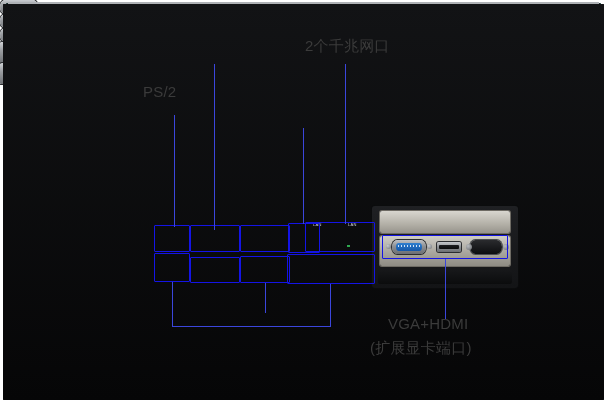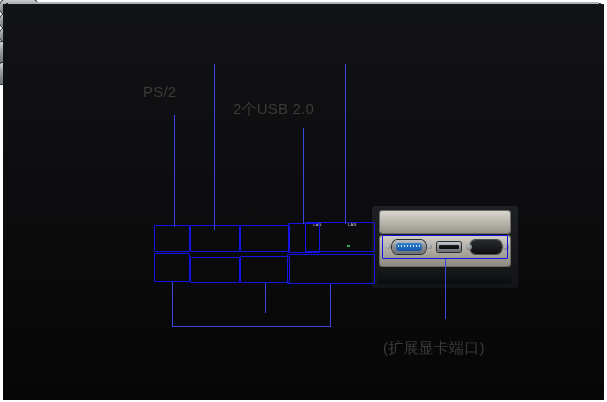--- a/index.html
+++ b/index.html
@@ -325,23 +325,24 @@
   <div class="lead v" style="left:303px;top:128px;height:96px"></div>
   <div class="lead v" style="left:345px;top:64px;height:160px"></div>
 
   <div class="lead v" style="left:265px;top:283px;height:30px"></div>
   <div class="lead v" style="left:172px;top:282px;height:44px"></div>
   <div class="lead v" style="left:330px;top:284px;height:42px"></div>
   <div class="lead h" style="left:172px;top:326px;width:159px"></div>
   <div class="lead v" style="left:445px;top:259px;height:60px"></div>
 
 
+  <div class="label" style="left:305px;top:38px">2个千兆网口</div>
 
   <div class="label" style="left:143px;top:84px">PS/2</div>
 
-  <div class="label" style="left:233px;top:101px">2个USB 2.0</div>
-
-
-
-
-  <div class="label" style="left:383px;top:340px">(扩展显卡端口)</div>
+
+
+
+  <div class="label" style="left:388px;top:316px">VGA+HDMI</div>
+
+  <div class="label" style="left:370px;top:340px">(扩展显卡端口)</div>
 
 </div>
 
 </body></html>

